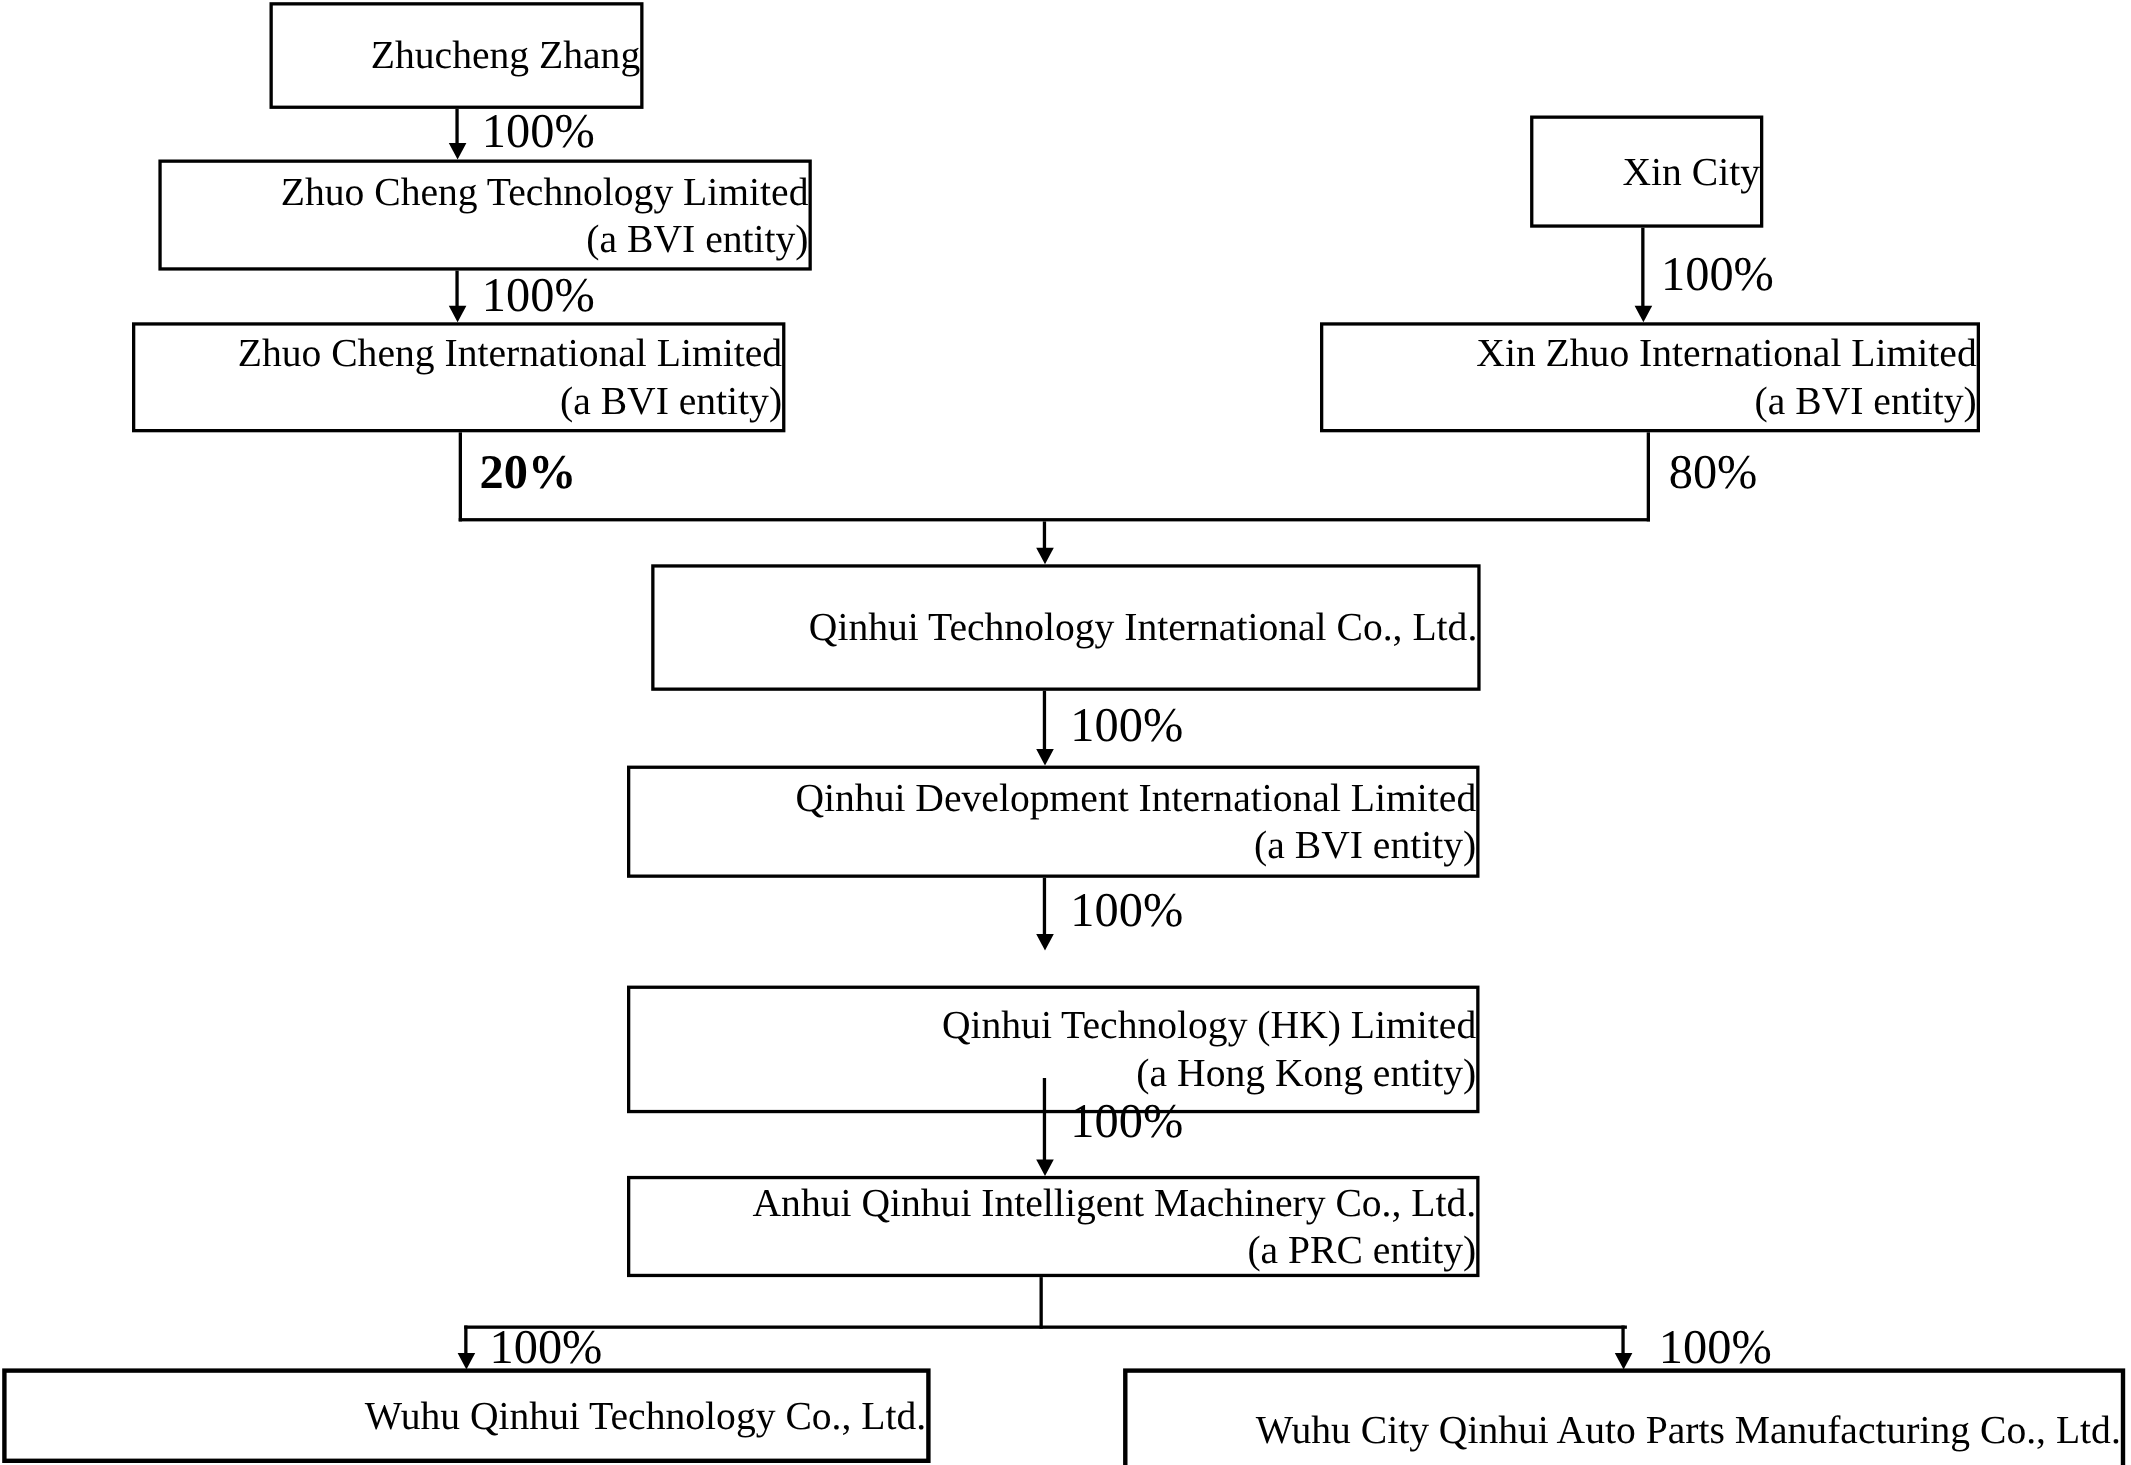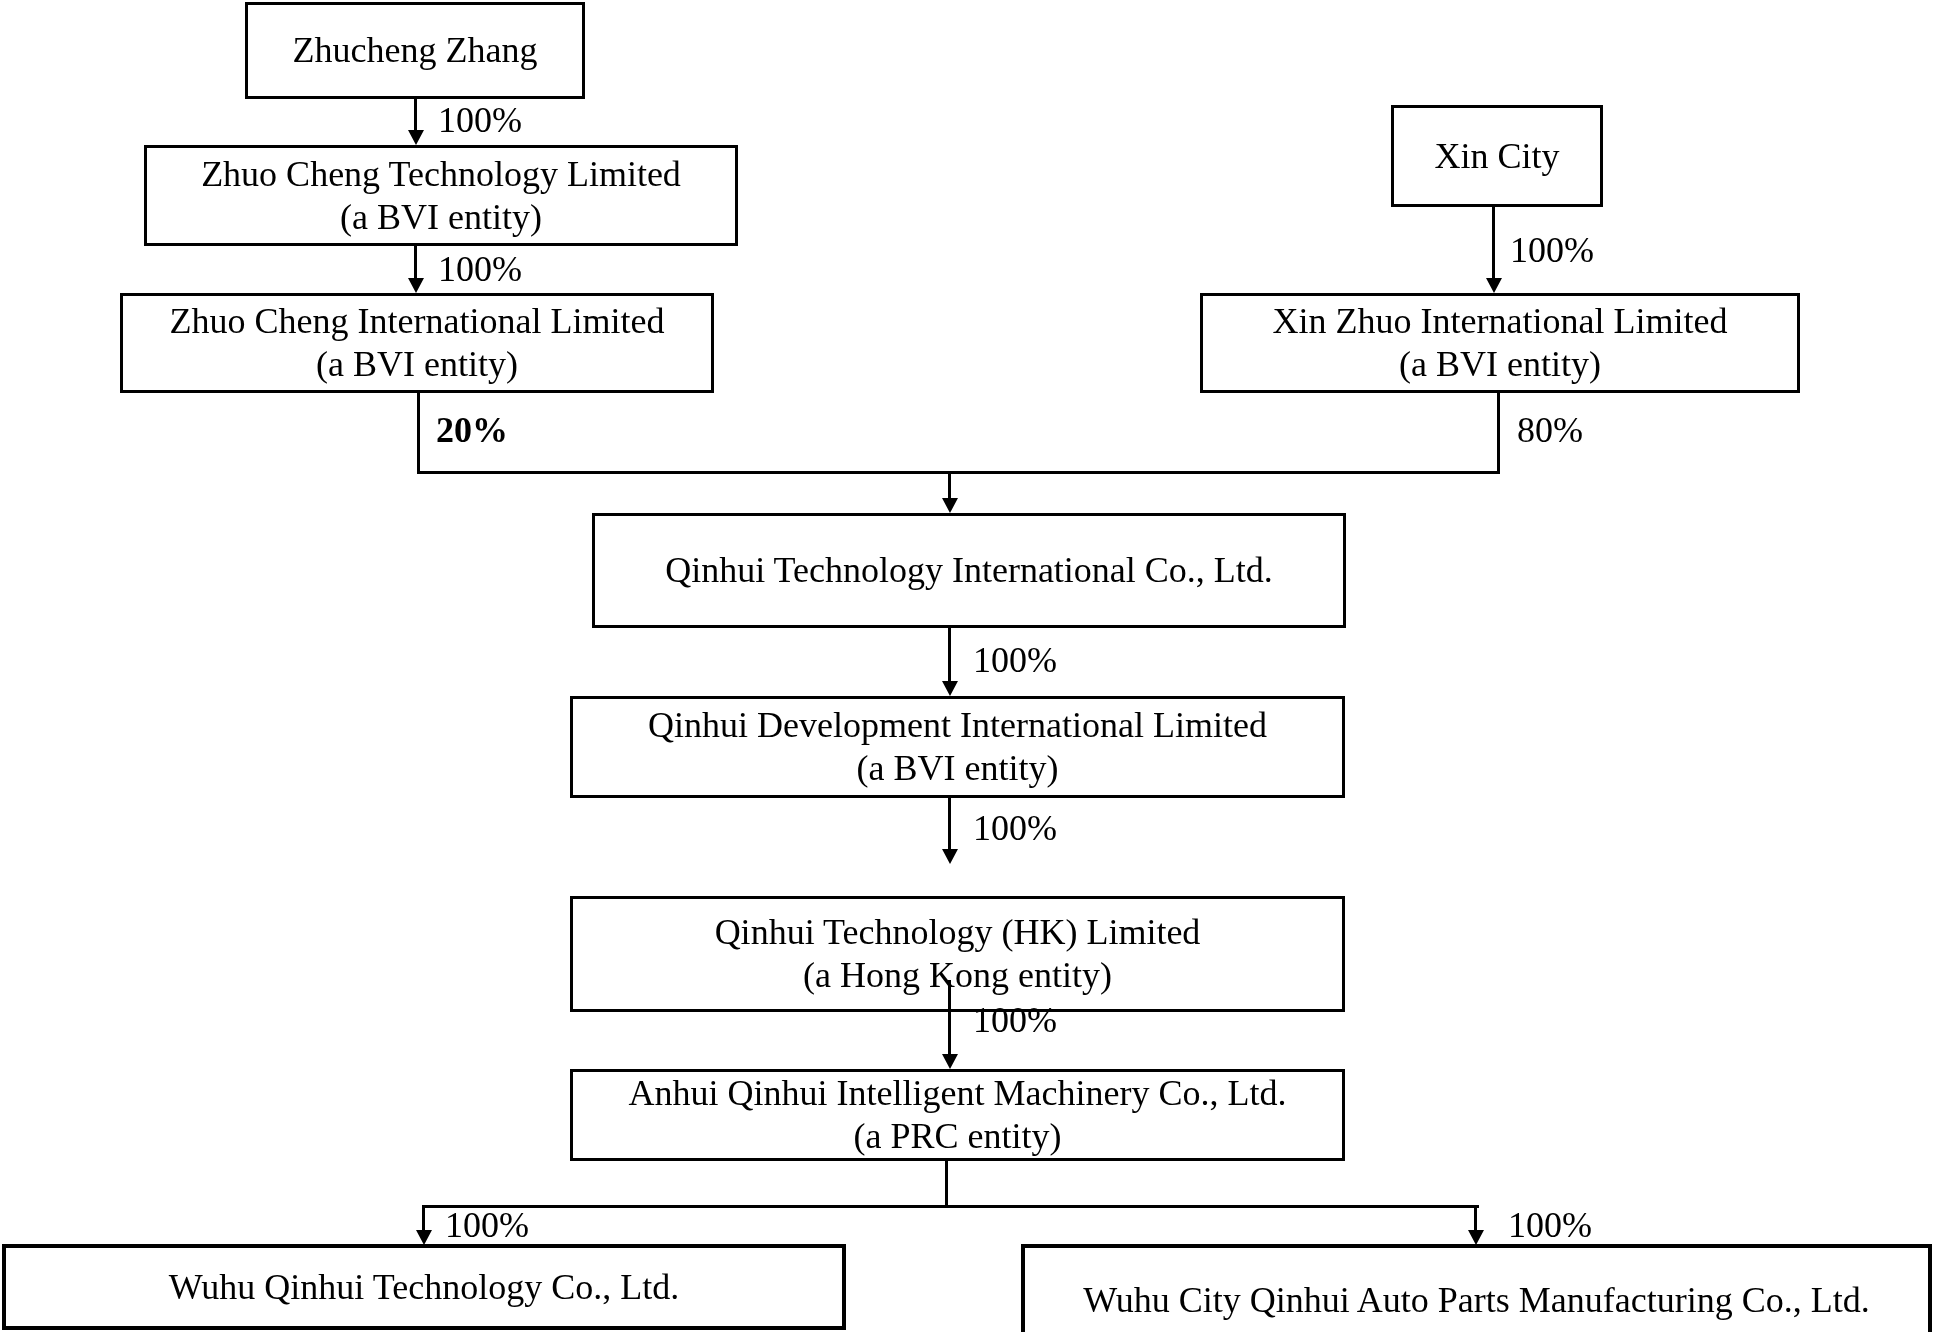--- a/index.html
+++ b/index.html
@@ -16,21 +16,21 @@
     font-family: "Liberation Serif", "DejaVu Serif", serif;
     overflow: hidden;
   }
   .node {
     position: absolute;
     box-sizing: border-box;
     border: 3px solid #000;
     background: #fff;
     display: flex;
     flex-direction: column;
-    align-items: center;
+    align-items: flex-end;
     justify-content: center;
     text-align: center;
     font-size: 36px;
     line-height: 43px;
     white-space: nowrap;
   }
   .node.thick { border-width: 4px; }
   .vline {
     position: absolute;
     width: 3px;
@@ -44,21 +44,21 @@
   .arrow-down {
     position: absolute;
     width: 0;
     height: 0;
     border-left: 8px solid transparent;
     border-right: 8px solid transparent;
     border-top: 15px solid #000;
   }
   .pct {
     position: absolute;
-    font-size: 36px;
+    font-size: 44px;
     line-height: 40px;
     white-space: nowrap;
   }
 </style>
 </head>
 <body>
 
 <div class="canvas">
 
   <div class="node" style="left:245px; top:2px; width:340px; height:97px;">

